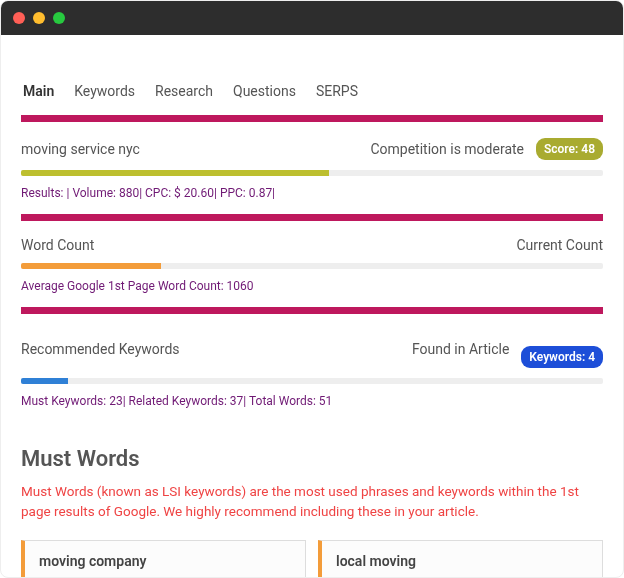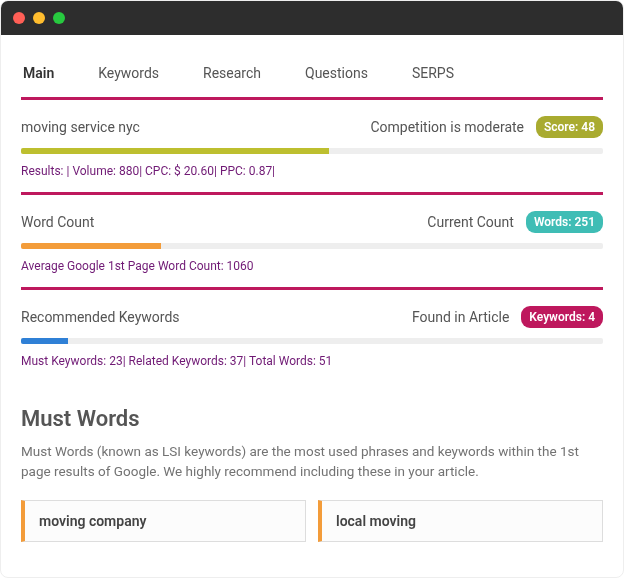--- a/index.html
+++ b/index.html
@@ -22,30 +22,31 @@
   }
   .dot { width: 12px; height: 12px; border-radius: 50%; }
   .dot.red { background: #ff5f56; }
   .dot.yellow { background: #ffbd2e; }
   .dot.green { background: #27c93f; }
 
   .content { padding: 0 20px; }
 
   .tabs {
     display: flex;
-    gap: 44px;
-    padding: 30px 2px 16px;
+    gap: 20px;
+    padding: 18px 2px 16px;
     font-size: 14px;
     color: #555;
+    margin-top: 30px;
   }
   .tab { cursor: pointer; }
   .tab.active { font-weight: 600; color: #333; }
 
   .section {
-    border-top: 3px solid #be185d;
+    border-top: 7px solid #be185d;
     padding: 16px 0 14px;
   }
   .section:last-of-type { border-bottom: 1px solid #eee; }
 
   .row {
     display: flex;
     justify-content: space-between;
     align-items: center;
     margin-bottom: 10px;
   }
@@ -55,21 +56,21 @@
   .badge {
     font-size: 12px;
     font-weight: 600;
     color: #fff;
     padding: 4px 8px;
     border-radius: 9px;
     white-space: nowrap;
   }
   .badge.olive { background: #a9ab30; }
   .badge.teal { background: #3fbdb5; }
-  .badge.blue { background: #be185d; }
+  .badge.blue { background: #1d4ed8; margin-top: 16px; }
 
   .bar-track {
     width: 100%;
     height: 6px;
     background: #eee;
     border-radius: 2px;
     margin-bottom: 10px;
     overflow: hidden;
   }
   .bar-fill { height: 100%; }
@@ -80,21 +81,21 @@
   .meta { font-size: 12px; color: #701a75; }
 
   .must-heading {
     font-size: 22px;
     color: #555;
     font-weight: 600;
     margin: 24px 0 10px;
   }
   .must-desc {
     font-size: 13.5px;
-    color: #737373;
+    color: #ef4444;
     line-height: 1.5;
     margin-bottom: 18px;
   }
   .must-grid {
     display: flex;
     gap: 12px;
     align-items: center;
   }
   .must-card {
     flex: 1;
@@ -138,21 +139,20 @@
         <div class="bar-fill olive"></div>
       </div>
     <div class="meta">Results: | Volume: 880| CPC: $ 20.60| PPC: 0.87|</div>
   </div>
 
   <div class="section">
     <div class="row">
       <div class="left-label">Word Count</div>
       <div class="right-group">
         <div class="right-text">Current Count</div>
-        <div class="badge teal">Words: 251</div>
       </div>
     </div>
     <div class="bar-track">
         <div class="bar-fill orange"></div>
       </div>
     <div class="meta">Average Google 1st Page Word Count: 1060</div>
   </div>
 
   <div class="section">
     <div class="row">

